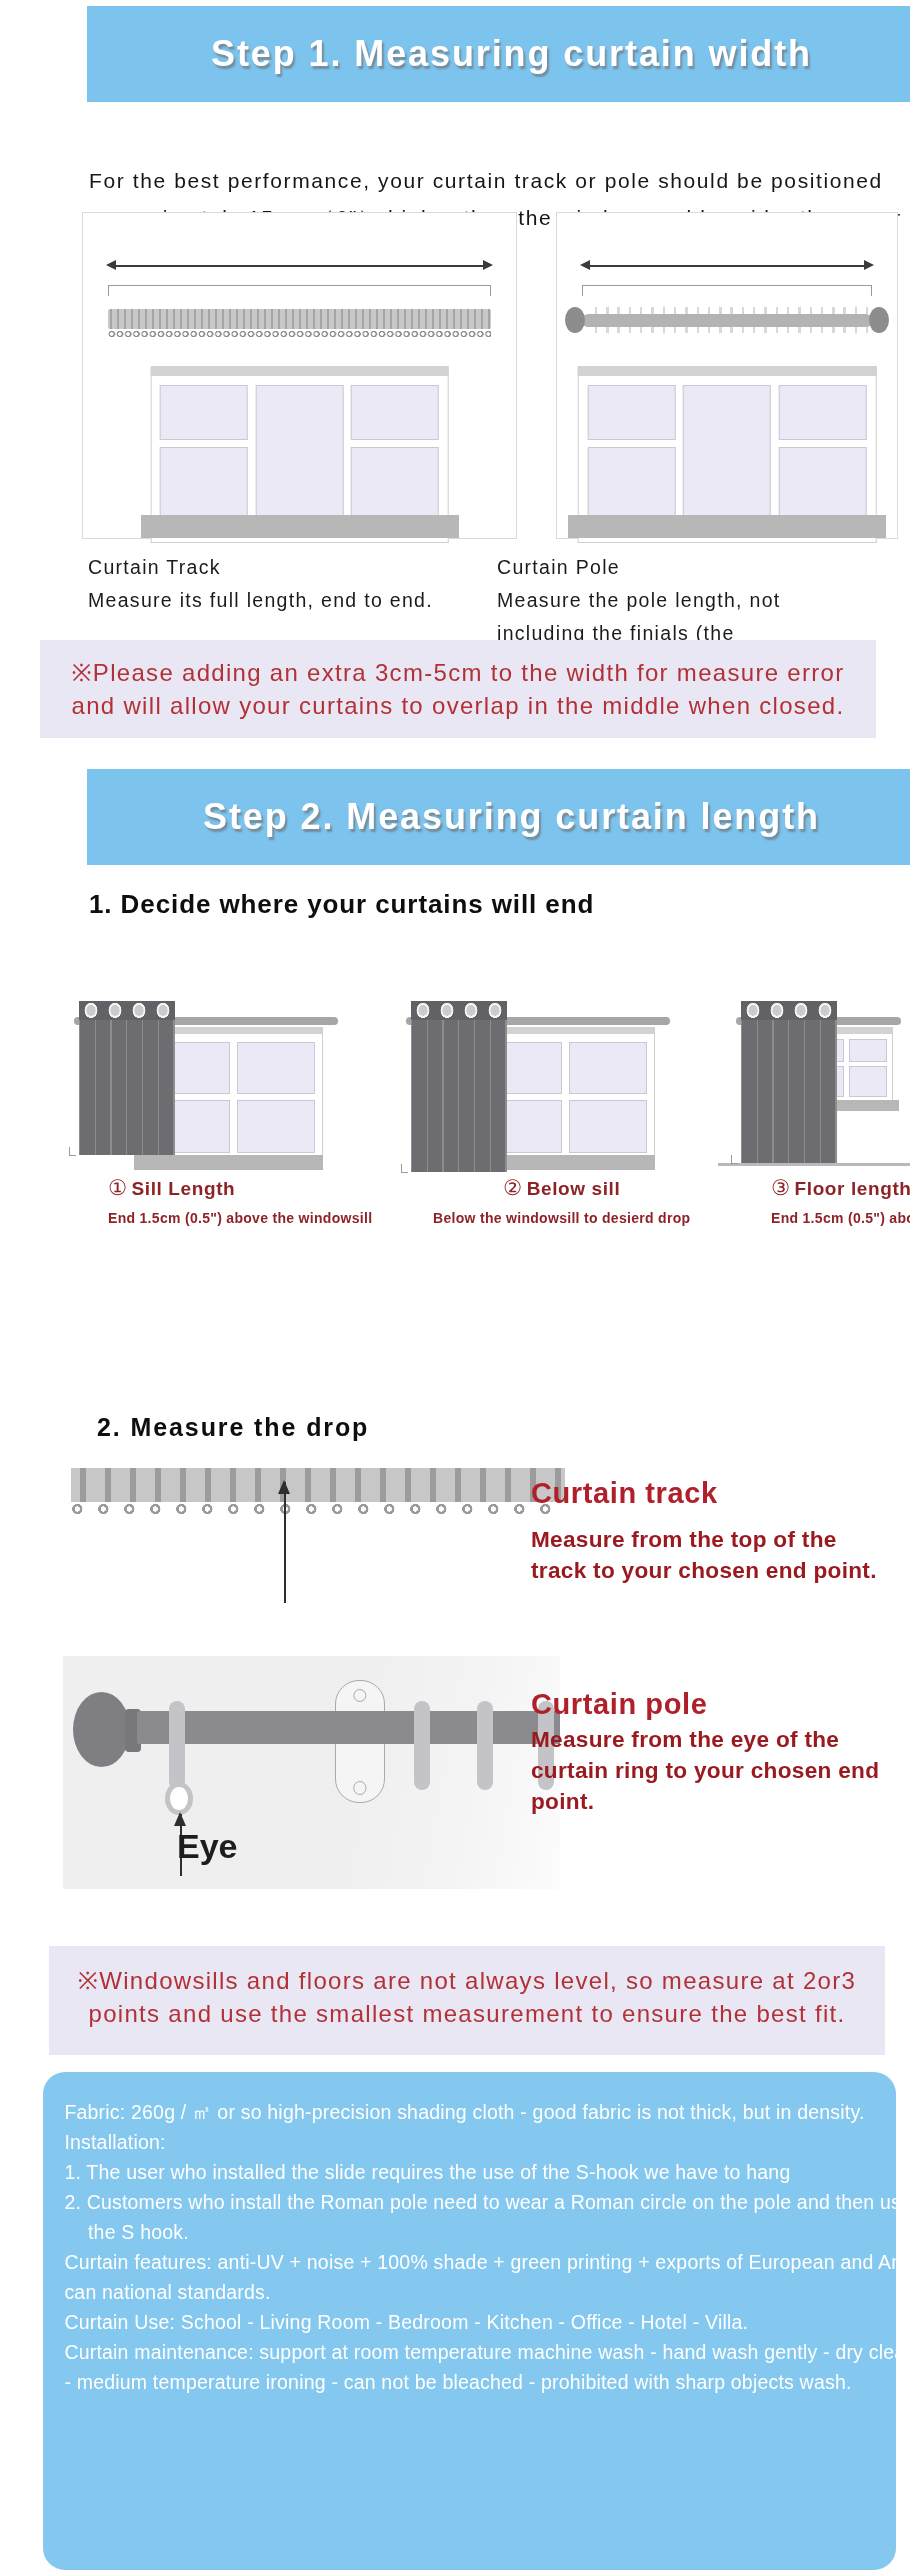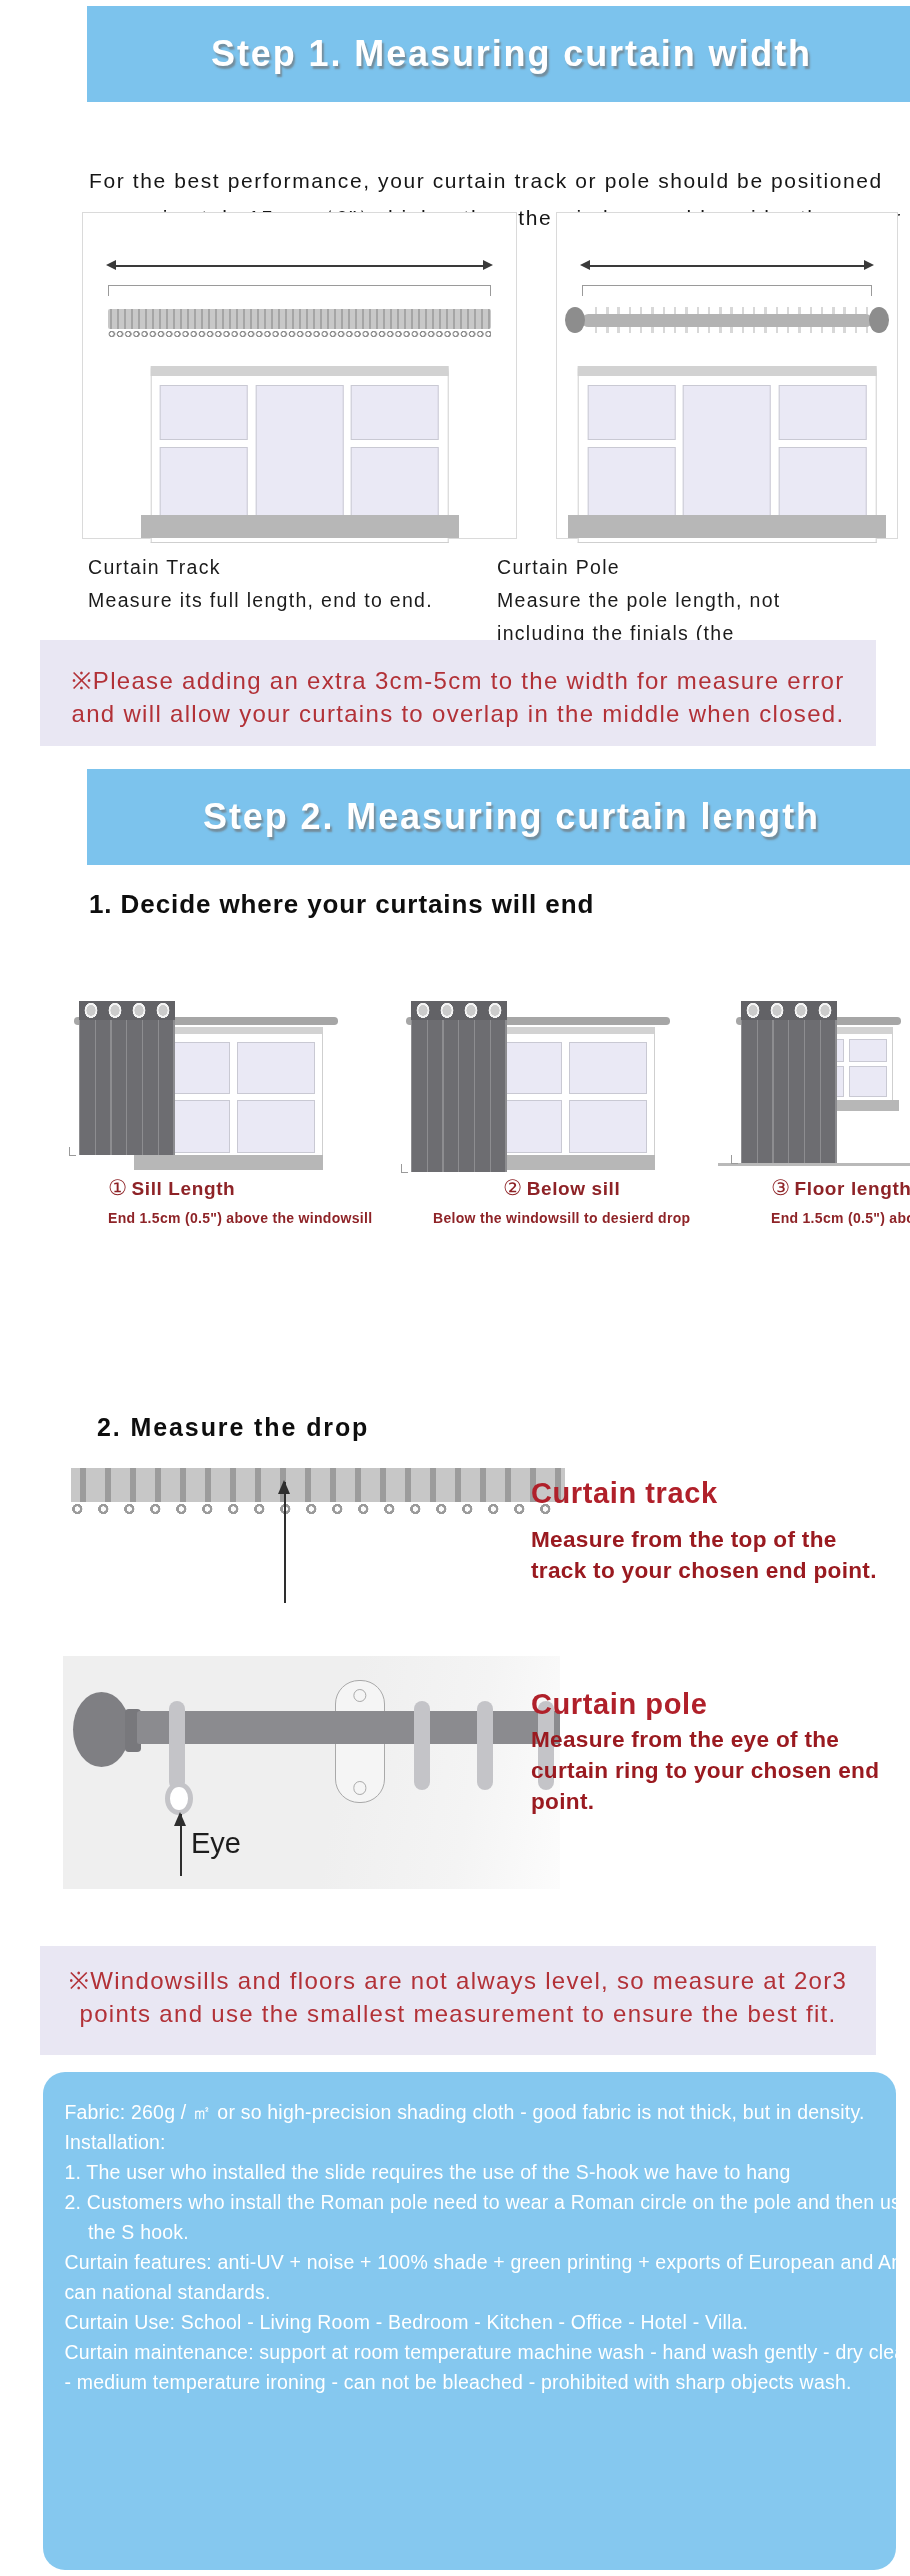--- a/index.html
+++ b/index.html
@@ -58,22 +58,22 @@
            width:318px; height:22.6px; background:#b7b7b7; }
 
   
   .cap1 { position:absolute; top:551px; color:#1b1b1b; font-size:19.5px; letter-spacing:1.3px;
           line-height:33px; white-space:nowrap; }
   .cap1a { left:88px; } .cap1b { left:497px; }
 
   
   .notice { position:absolute; left:40px; width:836px; background:#e9e7f3; color:#b23137;
             font-size:24px; letter-spacing:1.3px; text-align:center; white-space:nowrap; }
-  .notice1 { top:640px; height:82px; padding-top:24px; line-height:33px; }
-  .notice2 { top:1946px; height:91px; padding-top:17.6px; line-height:33px; }
+  .notice1 { top:640px; height:82px; padding-top:16px; line-height:33px; }
+  .notice2 { top:1946px; height:91px; padding-top:17.6px; line-height:33px;margin-left:9px; }
 
   
   .h-decide { position:absolute; left:89px; top:889px; font-size:26px; font-weight:bold;
               letter-spacing:0.9px; color:#0e0e0e; white-space:nowrap; }
   .h-drop { position:absolute; left:97px; top:1413px; font-size:25px; font-weight:bold;
             letter-spacing:1.9px; color:#0e0e0e; white-space:nowrap; }
 
   
   .fig { position:absolute; top:938px; height:238px; }
   .fig1 { left:74px; width:264px; }
@@ -135,21 +135,21 @@
   .pr1 { left:106px; } .pr2 { left:351px; } .pr3 { left:414px; } .pr4 { left:475px; }
   .bracket-plate { position:absolute; left:272px; top:24px; width:48px; height:121px; background:#f5f5f5;
            border:1.9px solid #a9a9a9; border-radius:24px; }
   .bracket-plate::before, .bracket-plate::after { content:""; position:absolute; left:50%;
            transform:translateX(-50%); width:11.3px; height:11.3px; border:1.9px solid #a9a9a9;
            border-radius:50%; background:#f5f5f5; }
   .bracket-plate::before { top:7.5px; } .bracket-plate::after { bottom:7.5px; }
   .eye-ring { position:absolute; left:102px; top:126px; width:17.6px; height:22.6px;
            border:5.7px solid #c4c4c8; border-radius:50%; background:#ffffff; }
   .arr-eye { left:117px; top:158px; height:62px; }
-  .eye-label { position:absolute; left:128px; top:171px; font-size:29px; font-weight:normal; color:#1d1d1d; }
+  .eye-label { position:absolute; left:114px; top:171px; font-size:34px; font-weight:bold; color:#1d1d1d; }
 
   
   .info { position:absolute; left:43px; top:2072px; width:853px; height:498px; background:#85c8ef;
           color:#ffffff; font-size:19.5px; letter-spacing:0.2px; padding-top:25px; box-sizing:border-box;border-radius:22px; }
   .info .il { height:30px; line-height:30px; margin-left:21.4px; white-space:nowrap; }
   .info .il.indent { margin-left:45px; }
 </style>
 </head>
 <body>
 

